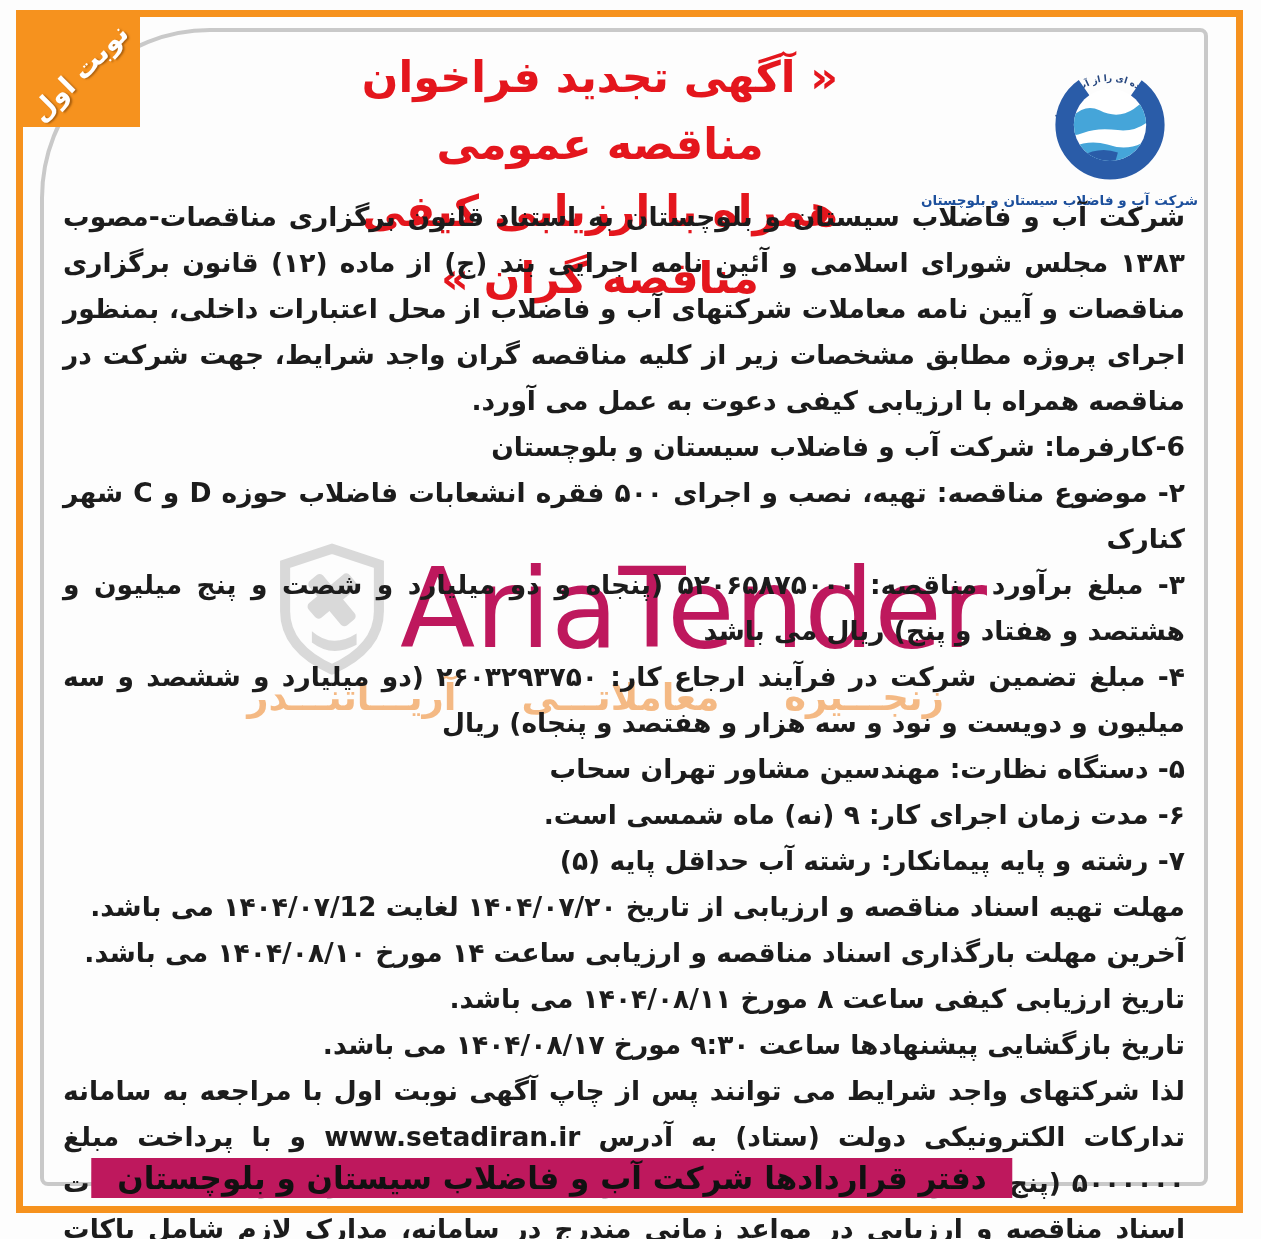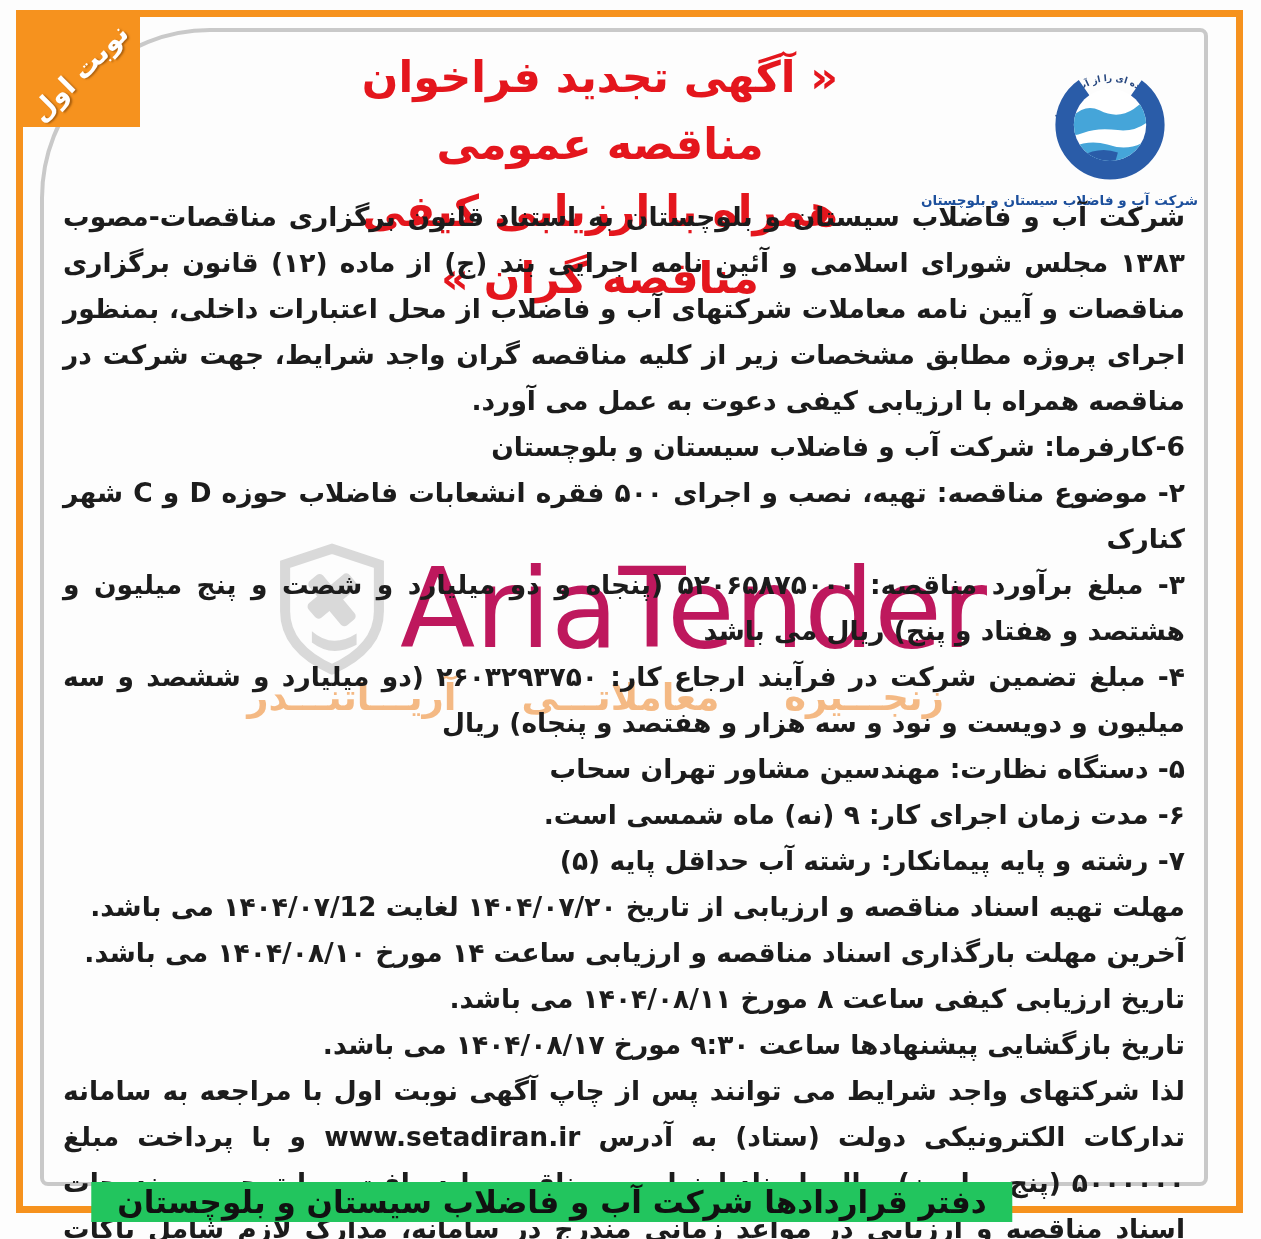--- a/index.html
+++ b/index.html
@@ -49,22 +49,22 @@
     color:#f3a966;opacity:.8;font-size:37px;font-weight:700;word-spacing:52px;white-space:nowrap;
   }
   .body-text{
     position:absolute;right:76px;left:63px;top:194px;z-index:3;
     direction:rtl;text-align:justify;
     font-size:26.5px;font-weight:700;color:#1c1c1c;line-height:46px;
   }
   .body-text p{margin:0;}
   .footer{
     position:absolute;top:1178px;left:552px;transform:translate(-50%,-50%);
-    background:#22c55e;padding:2px 26px;z-index:6;
-    font-size:31px;font-weight:800;color:#111111;white-space:nowrap;direction:rtl;margin-top:24px;
+    background:#be185d;padding:2px 26px;z-index:6;
+    font-size:31px;font-weight:800;color:#111111;white-space:nowrap;direction:rtl;
   }
 </style>
 </head>
 <body>
 
 <div class="page">
 
   <div class="gray-box"></div>
   <div class="orange-frame"></div>
 

